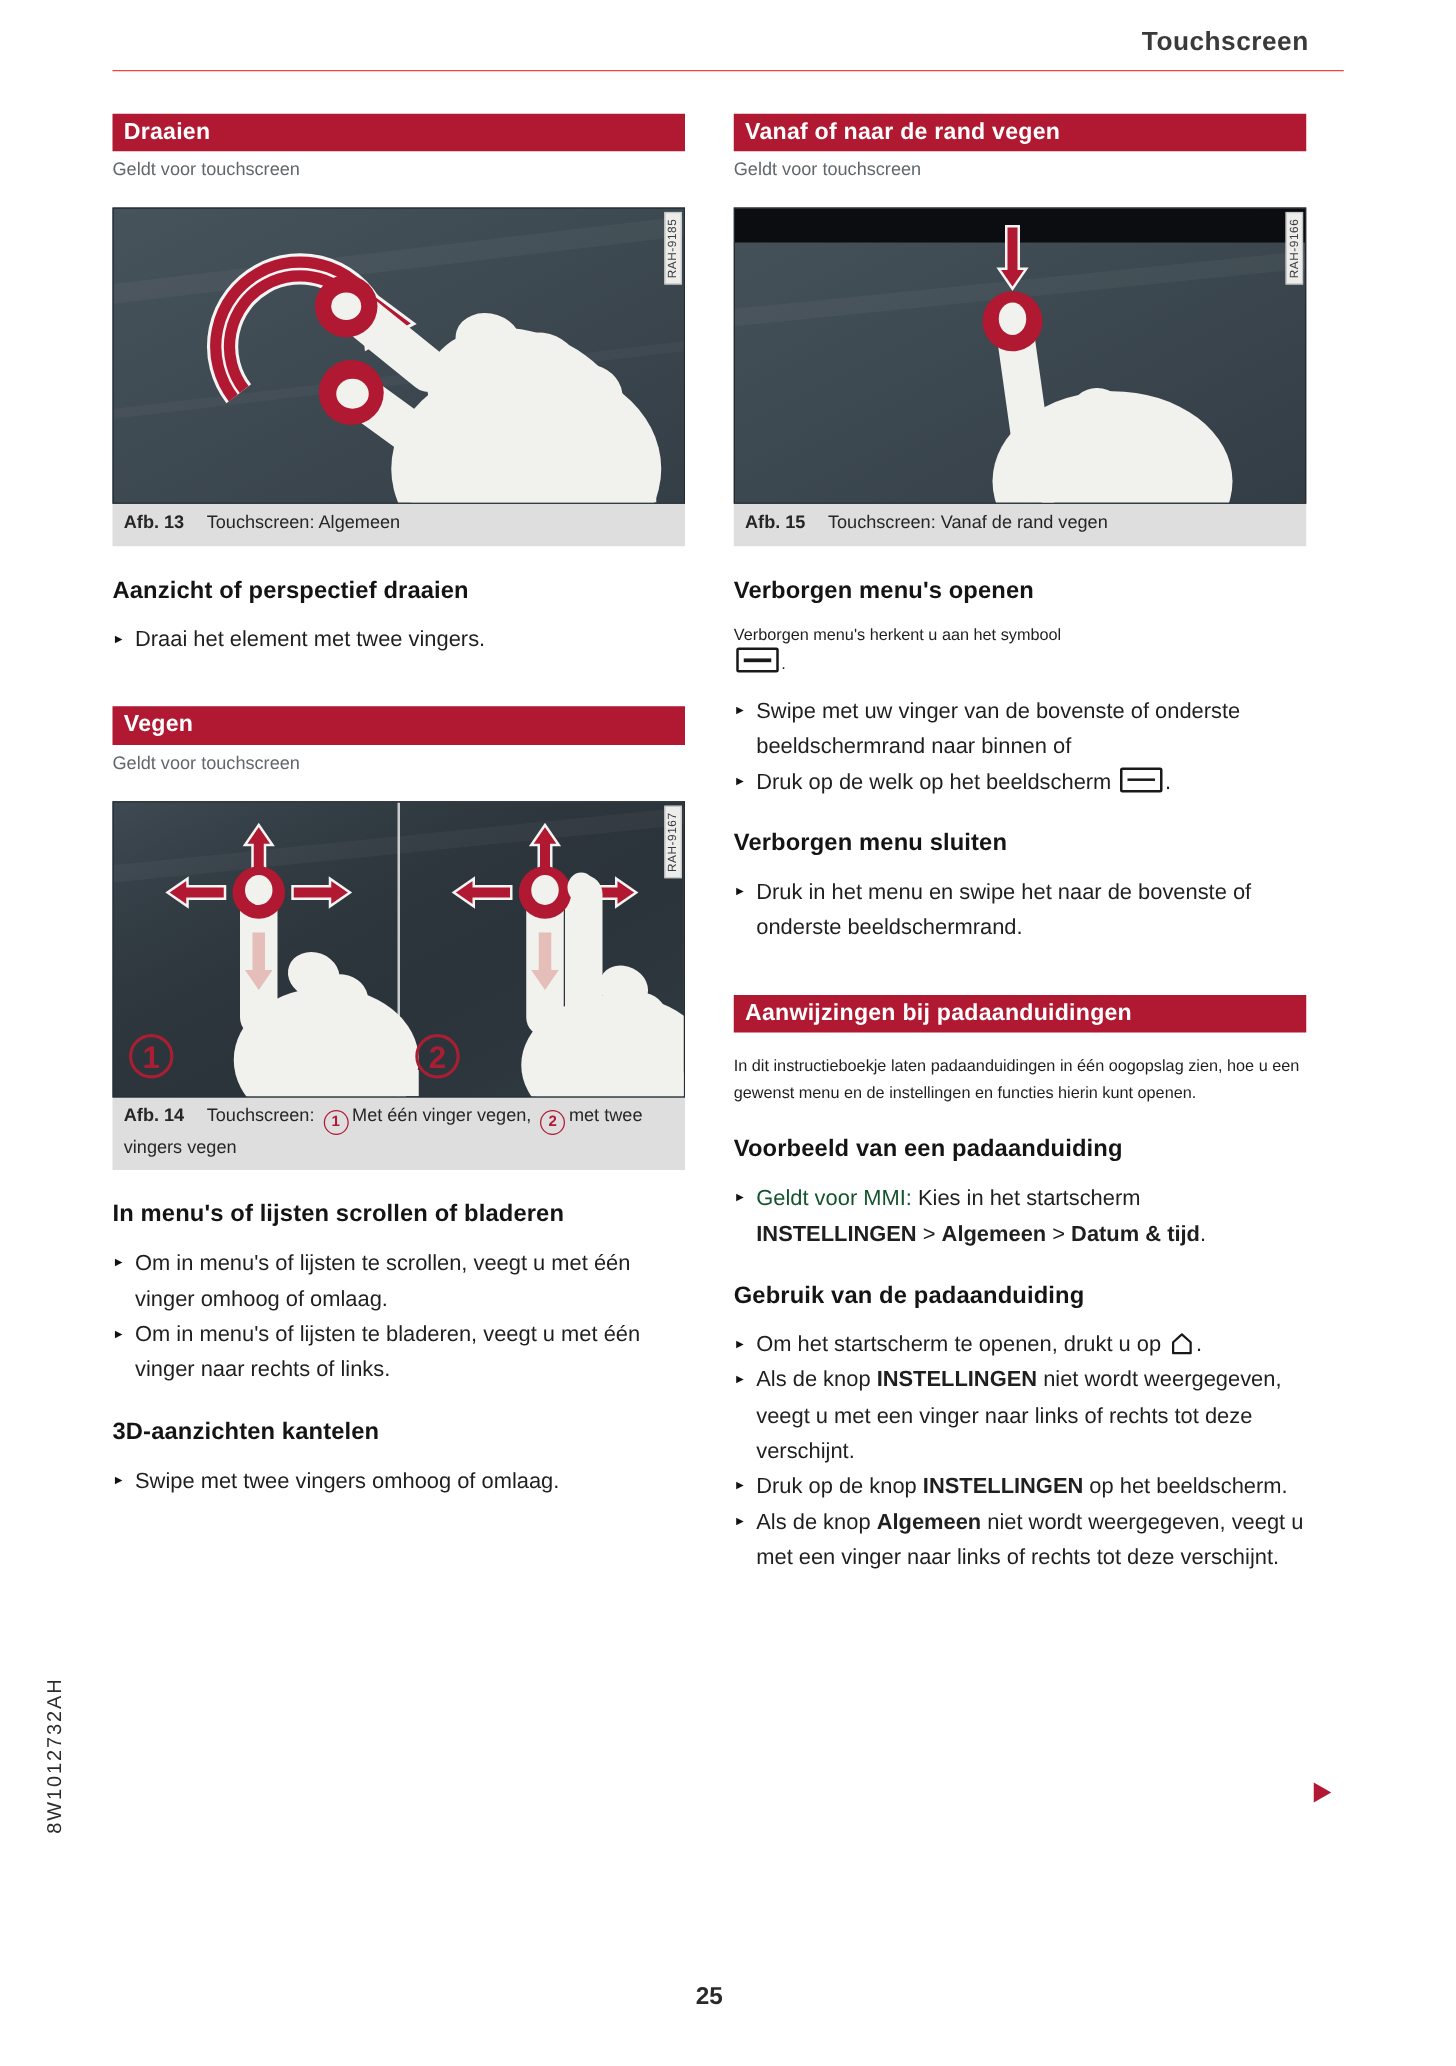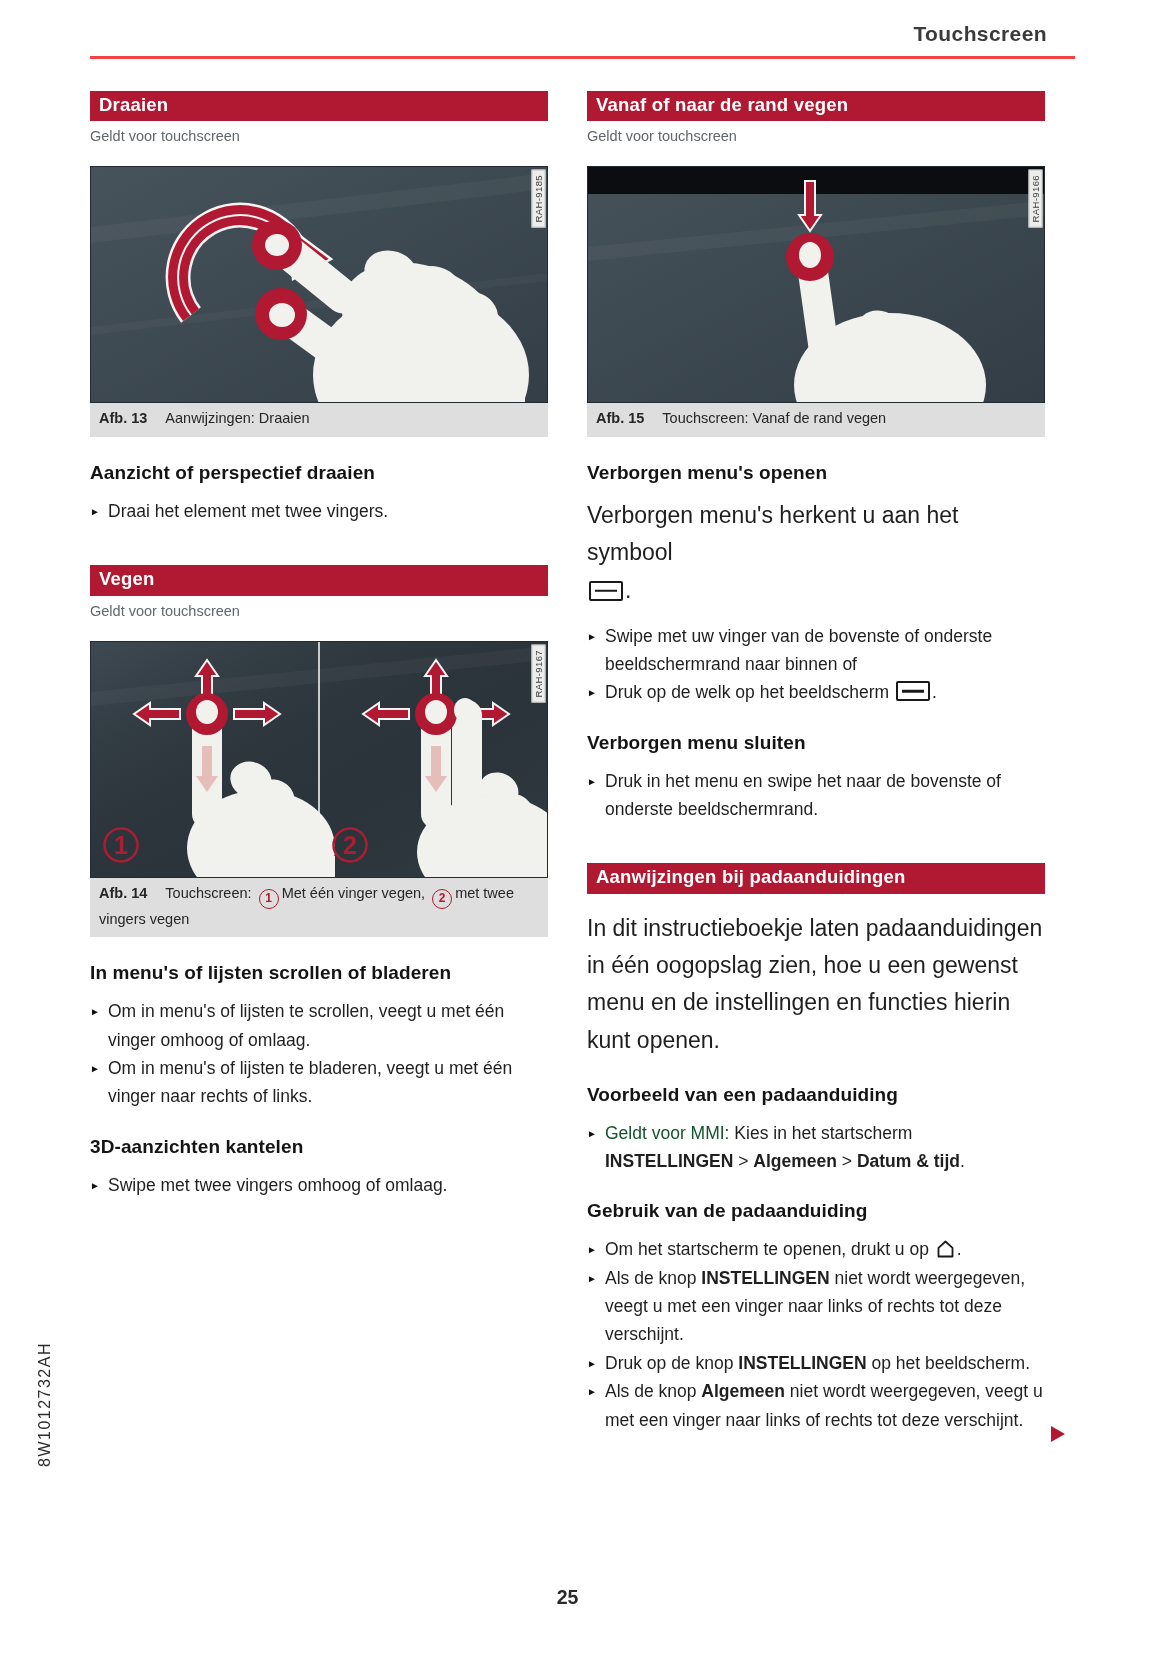--- a/index.html
+++ b/index.html
@@ -1,20 +1,20 @@
 <!DOCTYPE html>
 <html><head>
 <meta charset="utf-8">
 <style>
   html,body{margin:0;padding:0;background:#ffffff;}
   .page{position:relative;width:1165px;height:1653px;background:#ffffff;overflow:hidden;
         font-family:"Liberation Sans",sans-serif;color:#1f1f1f;}
 
   
-  .page-header{position:absolute;top:22px;left:90px;width:985px;border-bottom:3px solid #ef4444;
+  .page-header{position:absolute;top:22px;left:90px;width:985px;border-bottom:1px solid #ef4444;
                padding-bottom:10px;text-align:right;}
   .page-title{font-size:21px;font-weight:bold;color:#3a3a3a;letter-spacing:.4px;padding-right:28px;}
 
   
   .columns{position:absolute;top:91px;left:90px;width:955px;display:grid;
            grid-template-columns:458px 458px;column-gap:39px;align-items:start;}
 
   .sec-bar{background:#b01931;color:#ffffff;font-size:18.5px;font-weight:bold;
            padding:3px 9px 6px;line-height:1.15;letter-spacing:.2px;}
   .applies{color:#61676c;font-size:14.5px;margin-top:7px;}
@@ -23,21 +23,21 @@
   .fig-img{position:relative;width:456px;height:235px;border:1px solid #232b31;background:#3c4851;}
   .fig-img svg{display:block;width:100%;height:100%;}
   .fig-credit{position:absolute;top:3px;right:2px;background:#ededec;color:#3c3c3c;
               font-size:9.5px;line-height:1;padding:4px 1px;writing-mode:vertical-rl;
               transform:rotate(180deg);letter-spacing:.4px;border:1px solid #c7c7c4;}
   figcaption{background:#dedede;color:#262626;font-size:14.5px;line-height:1.5;
              padding:5px 9px 7px;width:440px;}
   .fig-label{font-weight:bold;margin-right:18px;}
 
   .h-sub{font-size:19px;font-weight:bold;color:#141414;margin-top:25px;letter-spacing:.1px;}
-  .para{font-size:23px;line-height:1.62;margin-top:13px;}
+  .para{font-size:13px;line-height:1.62;margin-top:13px;}
   ul.bullets{list-style:none;margin:13px 0 0;padding:0;font-size:17.5px;line-height:1.62;}
   ul.bullets li{position:relative;padding-left:18px;}
   ul.bullets li::before{content:"►";position:absolute;left:0;top:7px;font-size:10px;color:#111;}
   .gray{color:#14532d;}
   b{font-weight:bold;}
 
   
   .hm-icon{display:inline-block;width:30px;height:16px;border:2px solid #191919;border-radius:2px;
            position:relative;vertical-align:-3px;margin:0 2px;}
   .hm-icon::after{content:"";position:absolute;left:4px;right:4px;top:50%;
@@ -105,21 +105,21 @@
             </g>
 
             <circle cx="186" cy="78" r="25" fill="#b01931"></circle>
             <ellipse cx="186" cy="78" rx="12" ry="11" fill="#f1f1ed"></ellipse>
             <circle cx="190" cy="147" r="26" fill="#b01931"></circle>
             <ellipse cx="191" cy="148" rx="13" ry="12" fill="#f1f1ed"></ellipse>
           </svg>
           <div class="fig-credit">RAH-9185</div>
         </div>
         <figcaption>
-          <span class="fig-label">Afb. 13</span><span>Aanwijzingen: Draaien</span>
+          <span class="fig-label">Afb. 13</span><span>Touchscreen: Algemeen</span>
         </figcaption>
       </figure>
 
       <div class="h-sub">Aanzicht of perspectief draaien</div>
       <ul class="bullets">
         <li>Draai het element met twee vingers.</li>
       </ul>
 
       <div class="sec-bar mt-sec">Vegen</div>
       <div class="applies">Geldt voor touchscreen</div>

